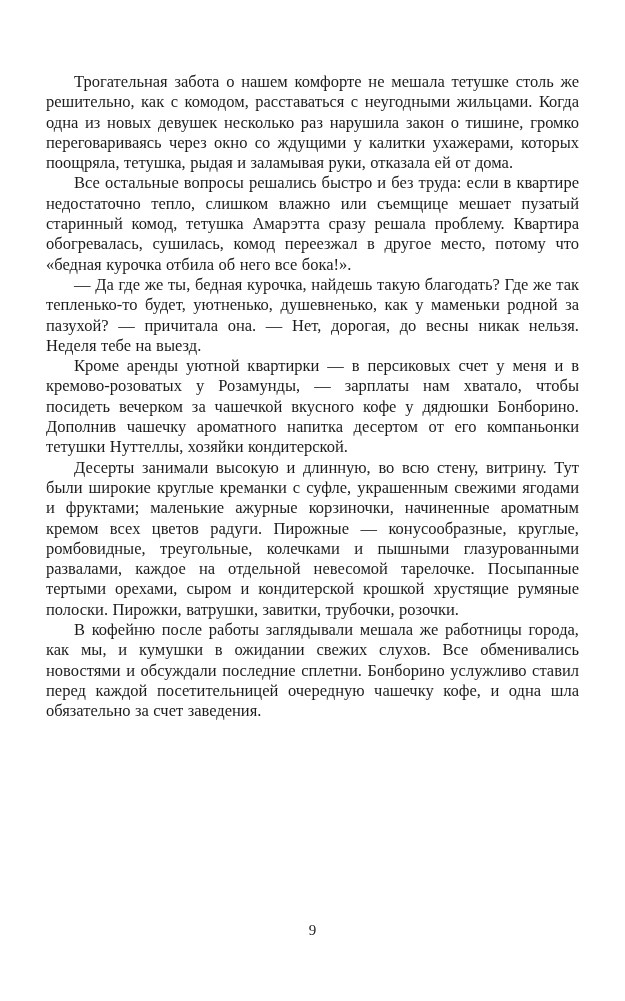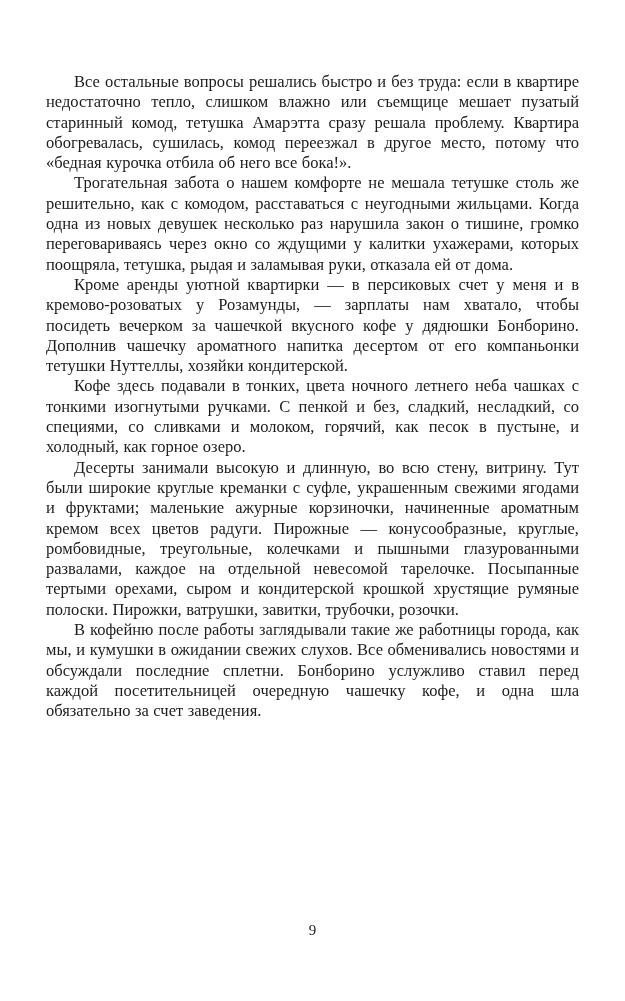--- a/index.html
+++ b/index.html
@@ -48,21 +48,21 @@
     text-align: center;
     font-size: 15px;
     color: #1c1c1c;
   }
 </style>
 </head>
 <body>
 
 <div class="page">
   <div class="text-block">
+    <p>Трогательная забота о нашем комфорте не мешала тетушке столь же решительно, как с комодом, расставаться с неугодными жильцами. Когда одна из новых девушек несколько раз нарушила закон о тишине, громко переговариваясь через окно со ждущими у калитки ухажерами, которых поощряла, тетушка, рыдая и заламывая руки, отказала ей от дома.</p>
     <p>Все остальные вопросы решались быстро и без труда: если в квартире недостаточно тепло, слишком влажно или съемщице мешает пузатый старинный комод, тетушка Амарэтта сразу решала проблему. Квартира обогревалась, сушилась, комод переезжал в другое место, потому что «бедная курочка отбила об него все бока!».</p>
-    <p>Трогательная забота о нашем комфорте не мешала тетушке столь же решительно, как с комодом, расставаться с неугодными жильцами. Когда одна из новых девушек несколько раз нарушила закон о тишине, громко переговариваясь через окно со ждущими у калитки ухажерами, которых поощряла, тетушка, рыдая и заламывая руки, отказала ей от дома.</p>
+    <p>— Да где же ты, бедная курочка, найдешь такую благодать? Где же так тепленько-то будет, уютненько, душевненько, как у маменьки родной за пазухой? — причитала она. — Нет, дорогая, до весны никак нельзя. Неделя тебе на выезд.</p>
     <p>Кроме аренды уютной квартирки — в персиковых счет у меня и в кремово-розоватых у Розамунды, — зарплаты нам хватало, чтобы посидеть вечерком за чашечкой вкусного кофе у дядюшки Бонборино. Дополнив чашечку ароматного напитка десертом от его компаньонки тетушки Нуттеллы, хозяйки кондитерской.</p>
-    <p>Кофе здесь подавали в тонких, цвета ночного летнего неба чашках с тонкими изогнутыми ручками. С пенкой и без, сладкий, несладкий, со специями, со сливками и молоком, горячий, как песок в пустыне, и холодный, как горное озеро.</p>
     <p>Десерты занимали высокую и длинную, во всю стену, витрину. Тут были широкие круглые креманки с суфле, украшенным свежими ягодами и фруктами; маленькие ажурные корзиночки, начиненные ароматным кремом всех цветов радуги. Пирожные — конусообразные, круглые, ромбовидные, треугольные, колечками и пышными глазурованными развалами, каждое на отдельной невесомой тарелочке. Посыпанные тертыми орехами, сыром и кондитерской крошкой хрустящие румяные полоски. Пирожки, ватрушки, завитки, трубочки, розочки.</p>
-    <p>В кофейню после работы заглядывали такие же работницы города, как мы, и кумушки в ожидании свежих слухов. Все обменивались новостями и обсуждали последние сплетни. Бонборино услужливо ставил перед каждой посетительницей очередную чашечку кофе, и одна шла обязательно за счет заведения.</p>
+    <p>В кофейню после работы заглядывали мешала же работницы города, как мы, и кумушки в ожидании свежих слухов. Все обменивались новостями и обсуждали последние сплетни. Бонборино услужливо ставил перед каждой посетительницей очередную чашечку кофе, и одна шла обязательно за счет заведения.</p>
   </div>
   <div class="page-number">9</div>
 </div>
 
 </body></html>

